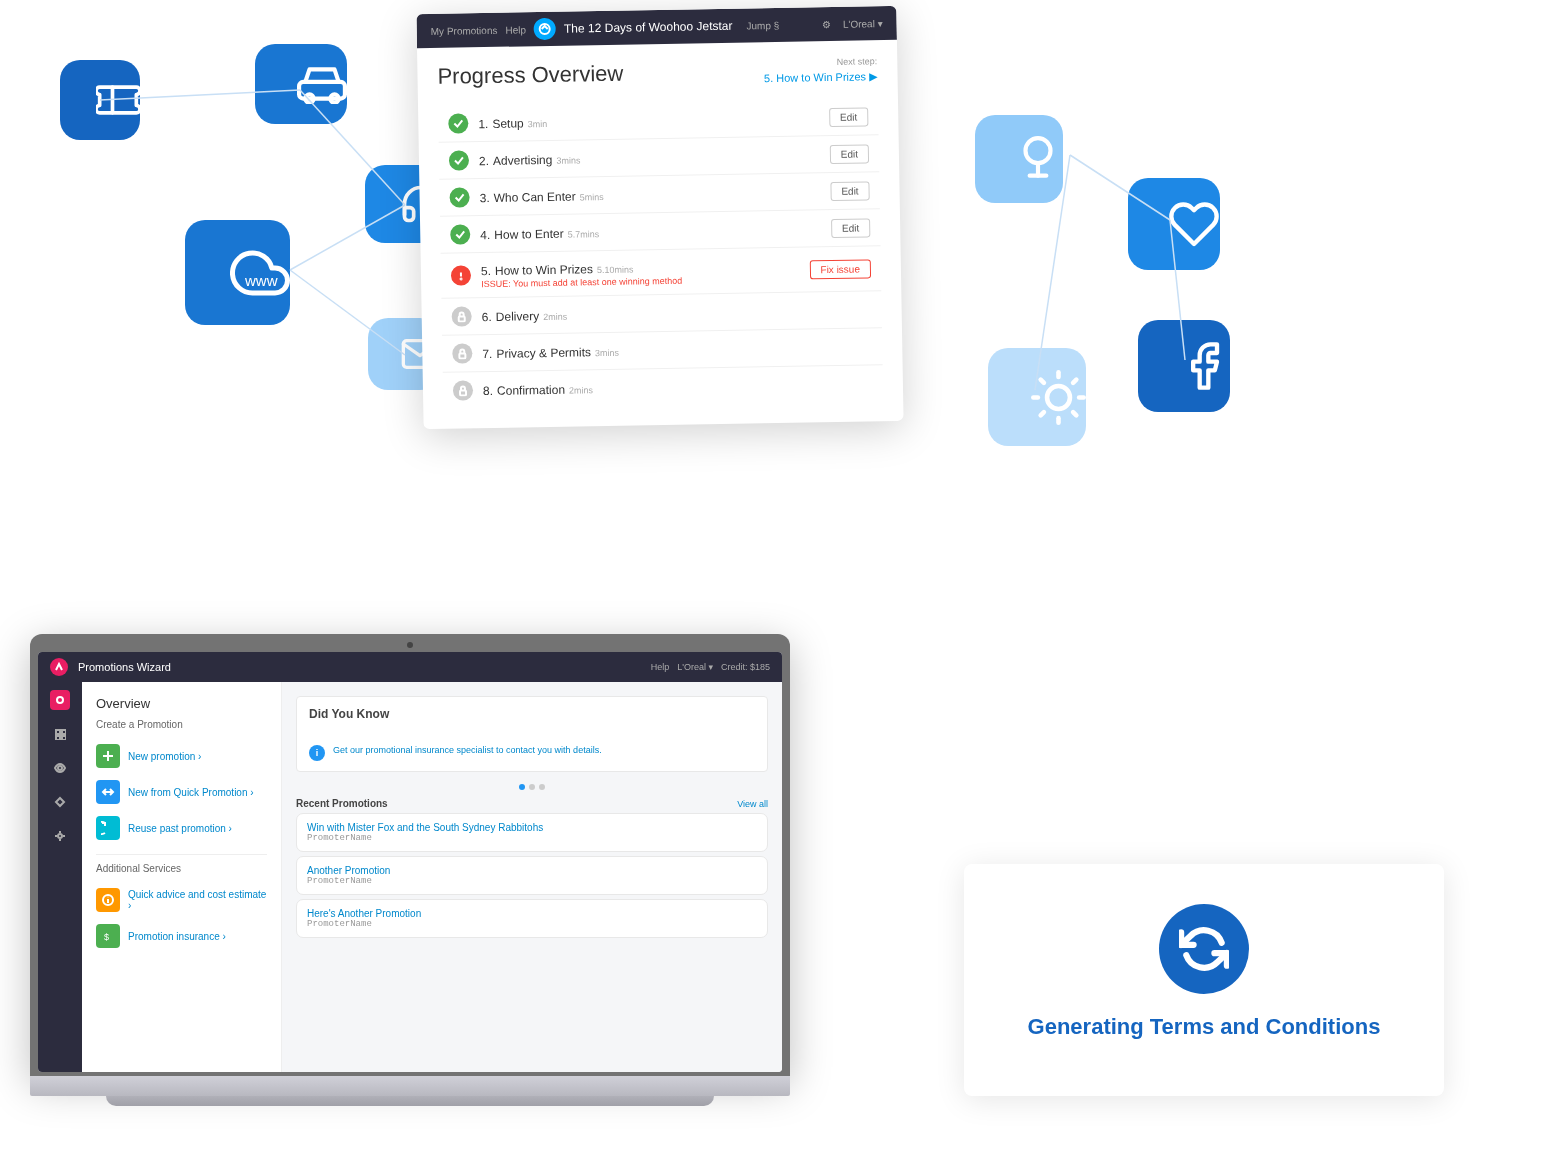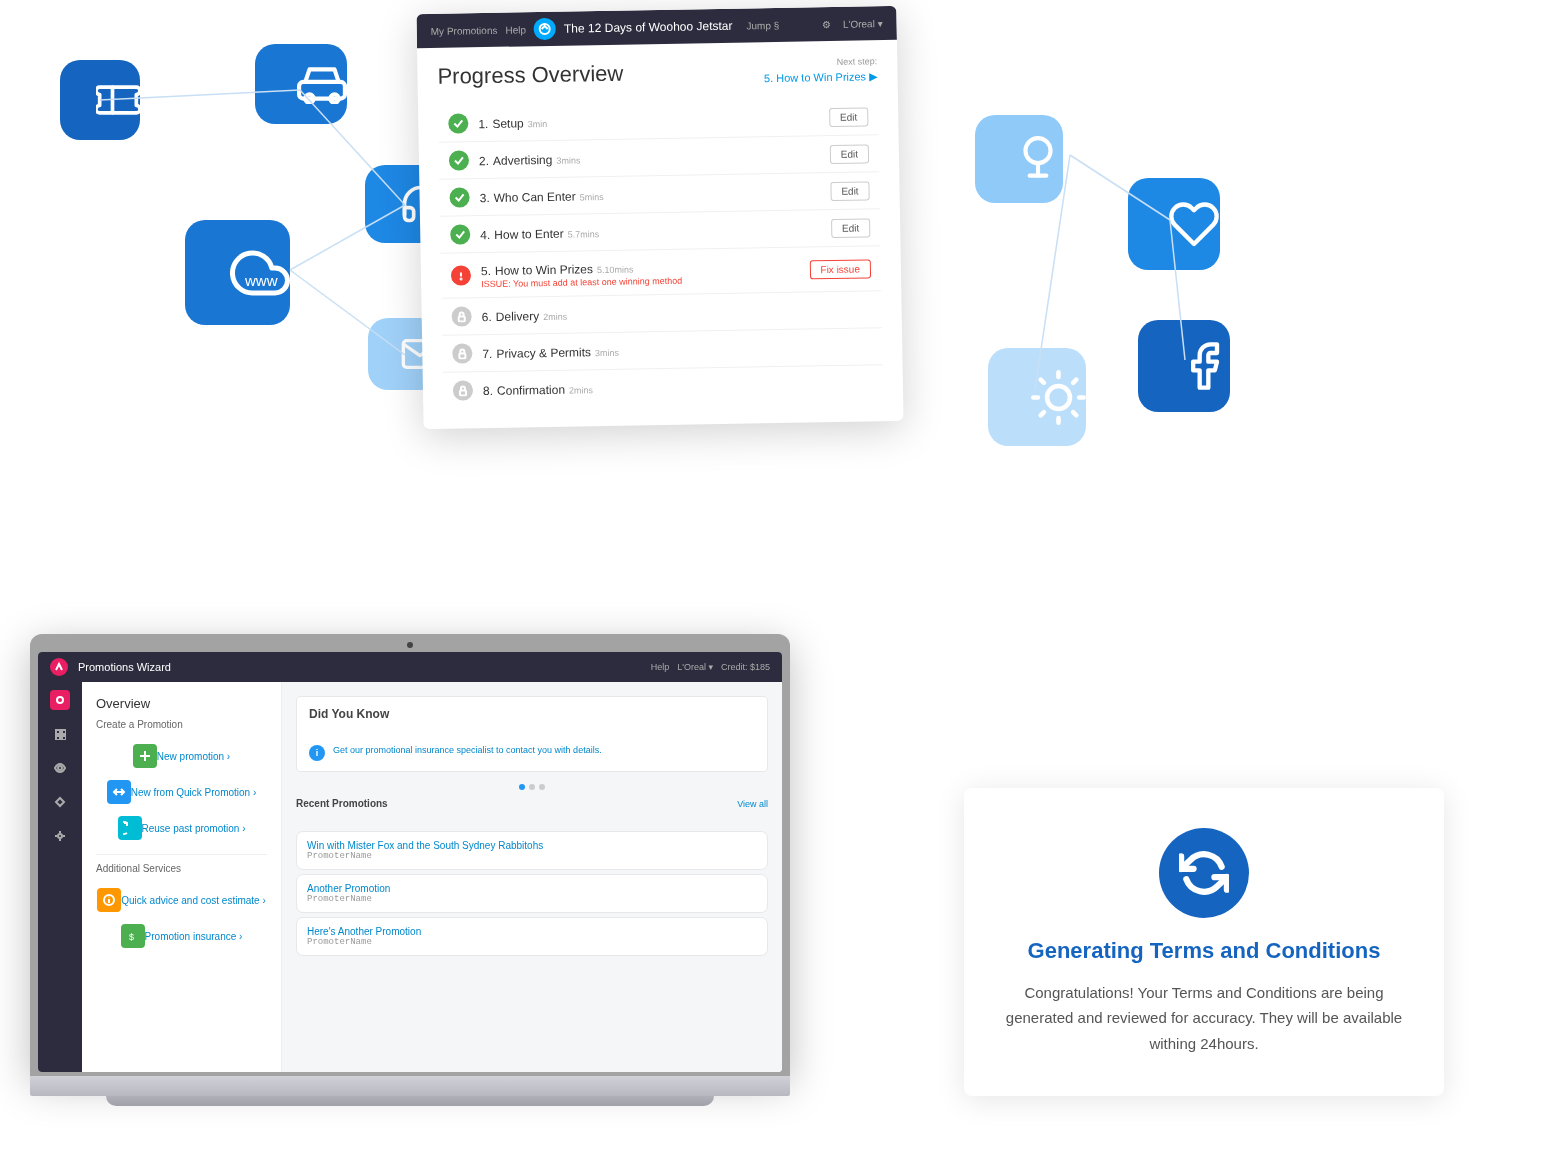--- a/index.html
+++ b/index.html
@@ -146,21 +146,21 @@
     }
 
     
     .laptop-wrap {
       position: absolute;
       bottom: 70px;
       left: 30px;
       width: 760px;
     }
     .laptop-screen-outer {
-      background: #a3a3a3;
+      background: #737373;
       border-radius: 12px 12px 0 0;
       padding: 8px 8px 4px;
       box-shadow: 0 10px 40px rgba(0,0,0,0.25);
     }
     .laptop-camera-bar {
       display: flex;
       justify-content: center;
       margin-bottom: 4px;
     }
     .laptop-camera {
@@ -248,23 +248,23 @@
     }
     .nav-sub-title {
       font-size: 10px;
       color: #666;
       margin-bottom: 8px;
       margin-top: 8px;
     }
     .nav-item {
       display: flex;
       align-items: center;
+      gap: 8px;
       padding: 6px 0;
       cursor: pointer;
-      justify-content: center;
     }
     .nav-item-icon {
       width: 24px; height: 24px;
       border-radius: 4px;
       display: flex; align-items: center; justify-content: center;
       flex-shrink: 0;
     }
     .nav-item-icon.green { background: #4CAF50; }
     .nav-item-icon.blue { background: #2196F3; }
     .nav-item-icon.teal { background: #00BCD4; }
@@ -310,21 +310,21 @@
     .dot-indicator {
       width: 6px; height: 6px;
       border-radius: 50%;
       background: #ccc;
     }
     .dot-indicator.active { background: #2196F3; }
     .recent-promotions-header {
       display: flex;
       justify-content: space-between;
       align-items: center;
-      margin-bottom: 22px;
+      margin-bottom: 4px;
     }
     .recent-promo-title { font-size: 10px; font-weight: 600; color: #444; }
     .view-all-link { font-size: 9px; color: #0088cc; }
     .promo-item {
       background: #fff;
       padding: 8px 10px;
       border-radius: 7px;
       margin-bottom: 4px;
       border: 1px solid #e8e8e8;
     }
@@ -790,14 +790,13 @@
 <div class="tc-card">
   <div class="tc-sync-icon">
     <svg viewBox="0 0 24 24">
       <path d="M1 4v6h6"></path>
       <path d="M23 20v-6h-6"></path>
       <path d="M20.49 9A9 9 0 005.64 5.64L1 10"></path>
       <path d="M3.51 15a9 9 0 0014.85 3.36L23 14"></path>
     </svg>
   </div>
   <h2 class="tc-title">Generating Terms and Conditions</h2>
-  <p class="tc-body">Congratulations! Your Terms and Conditions are being generated and reviewed for accuracy. They will be available withing 24hours.</p>
 </div>
 
 </body></html>

